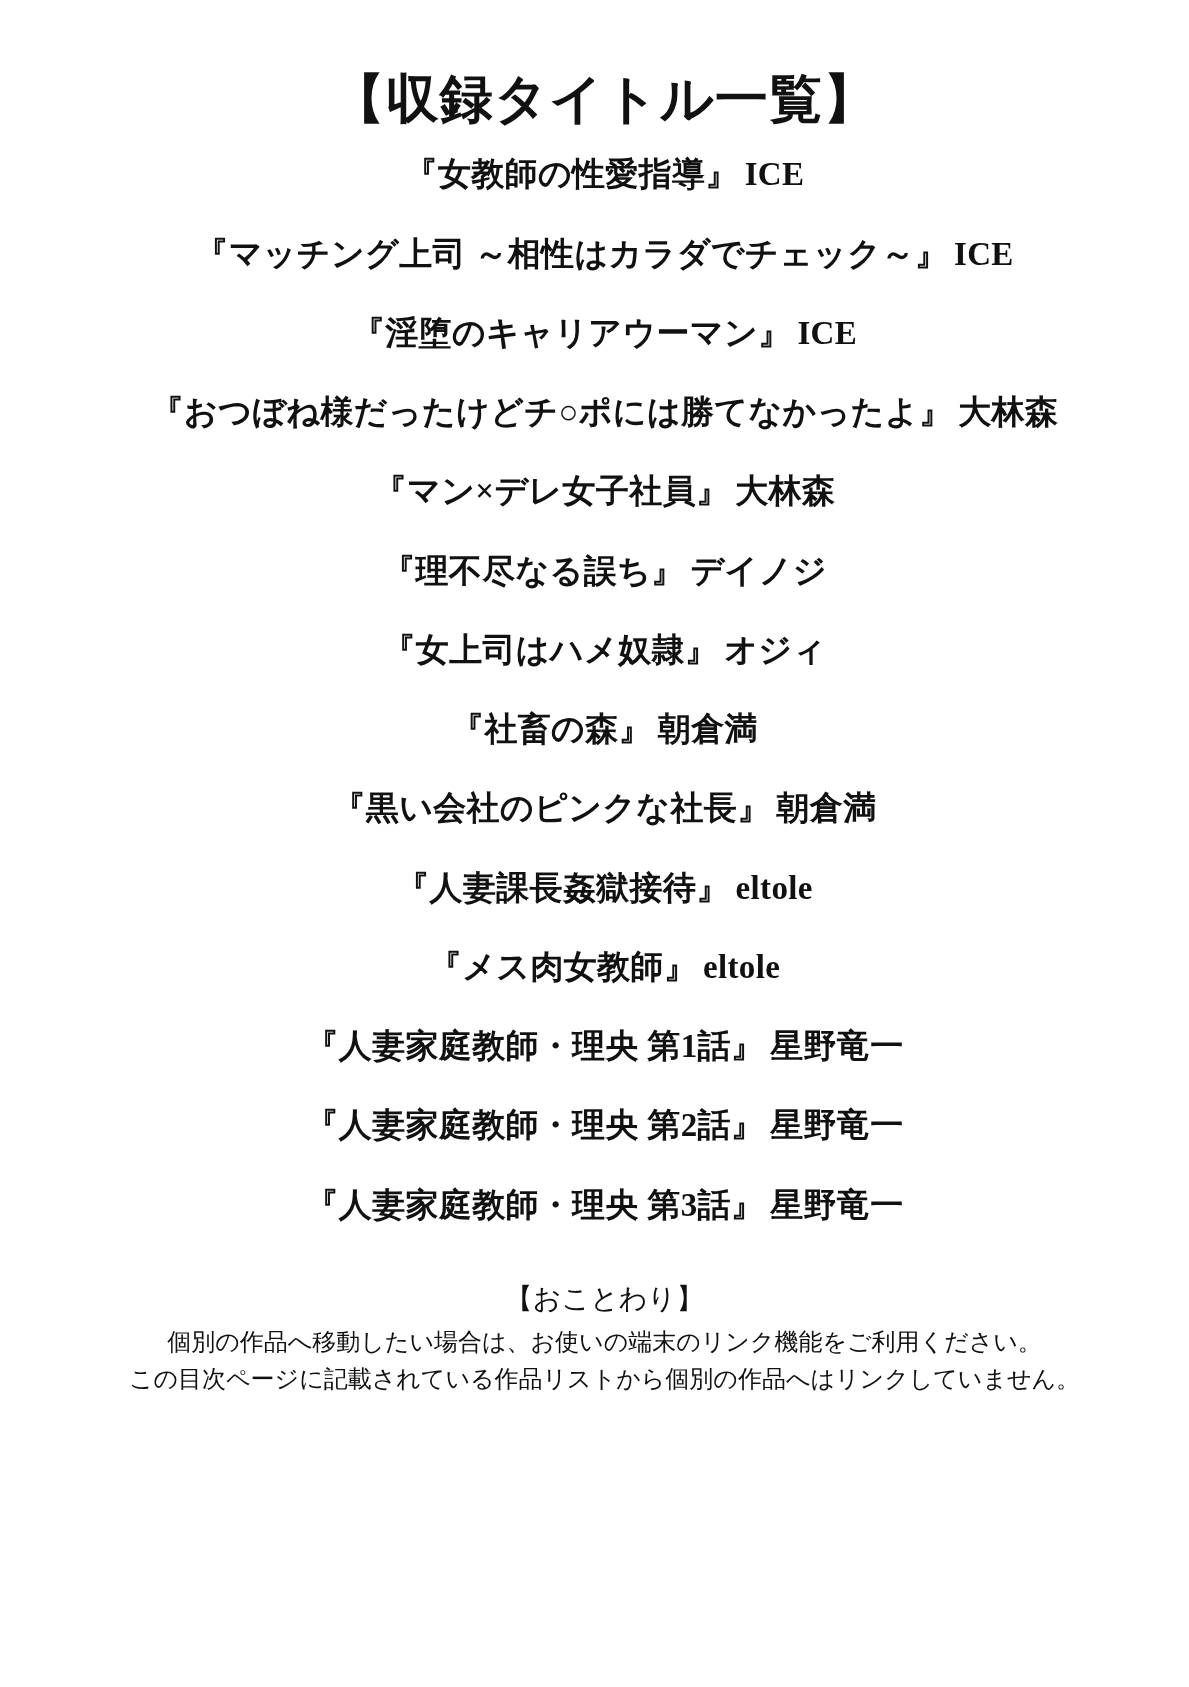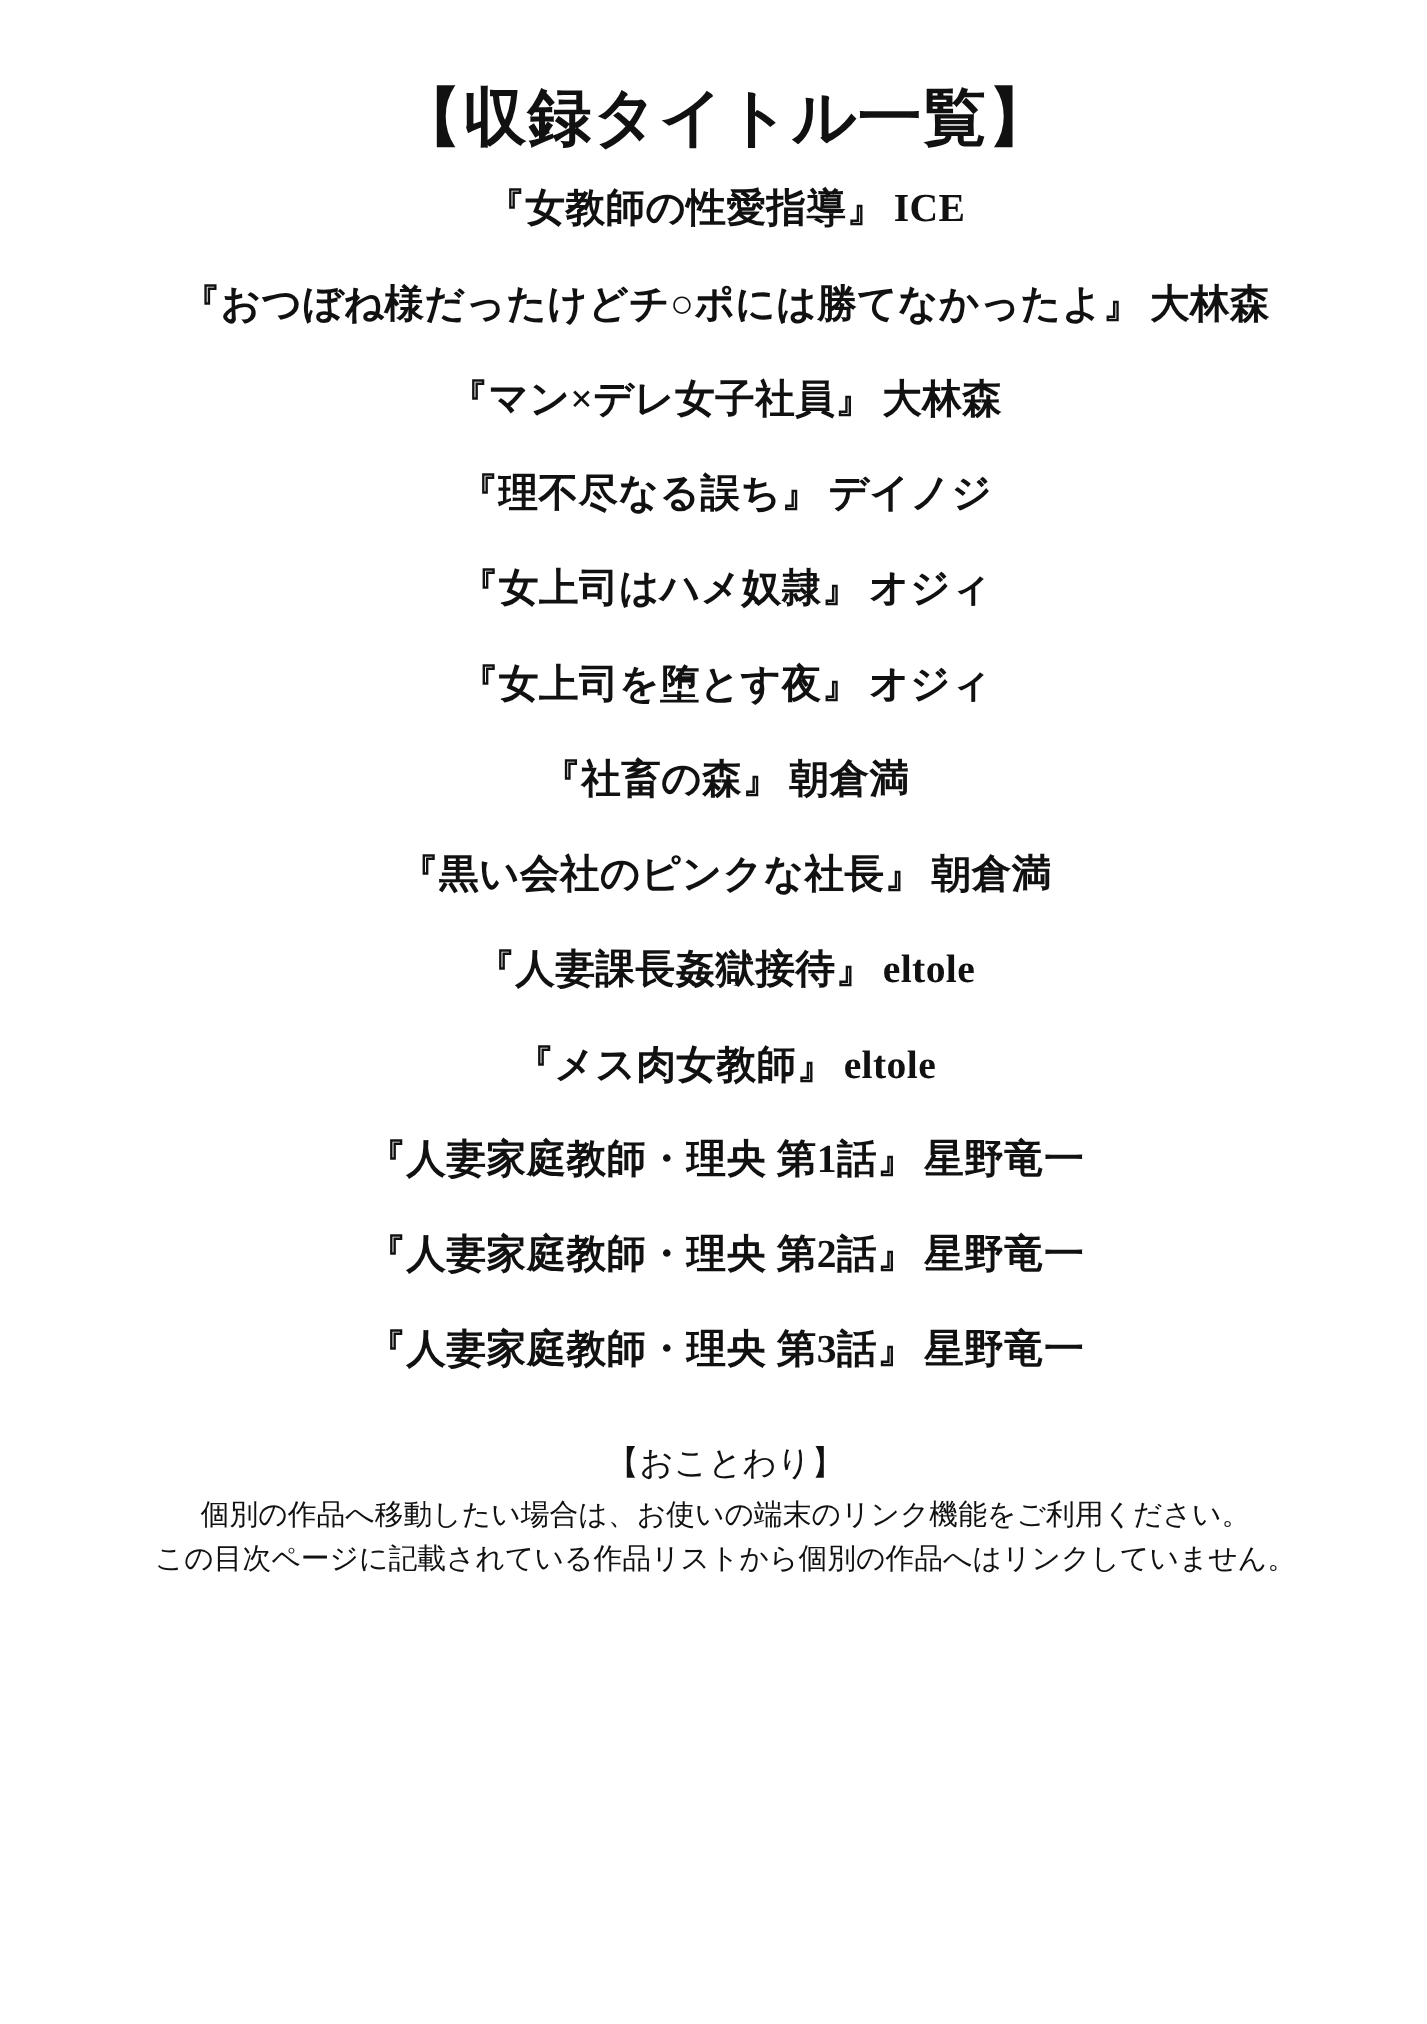--- a/index.html
+++ b/index.html
@@ -71,33 +71,36 @@
 
 <div class="page">
 
   <h1 class="doc-title">【収録タイトル一覧】</h1>
 
   <div class="title-list">
     <div class="title-entry">
       <span>『女教師の性愛指導』</span><span class="author">ICE</span>
     </div>
     <div class="title-entry">
+      <span>『マッチング上司 ～相性はカラダでチェック～』</span><span class="author">ICE</span>
+    </div>
+    <div class="title-entry">
+      <span>『淫堕のキャリアウーマン』</span><span class="author">ICE</span>
+    </div>
+    <div class="title-entry">
       <span>『おつぼね様だったけどチ○ポには勝てなかったよ』</span><span class="author">大林森</span>
     </div>
     <div class="title-entry">
       <span>『マン×デレ女子社員』</span><span class="author">大林森</span>
     </div>
     <div class="title-entry">
       <span>『理不尽なる誤ち』</span><span class="author">デイノジ</span>
     </div>
     <div class="title-entry">
       <span>『女上司はハメ奴隷』</span><span class="author">オジィ</span>
-    </div>
-    <div class="title-entry">
-      <span>『女上司を堕とす夜』</span><span class="author">オジィ</span>
     </div>
     <div class="title-entry">
       <span>『社畜の森』</span><span class="author">朝倉満</span>
     </div>
     <div class="title-entry">
       <span>『黒い会社のピンクな社長』</span><span class="author">朝倉満</span>
     </div>
     <div class="title-entry">
       <span>『人妻課長姦獄接待』</span><span class="author">eltole</span>
     </div>

